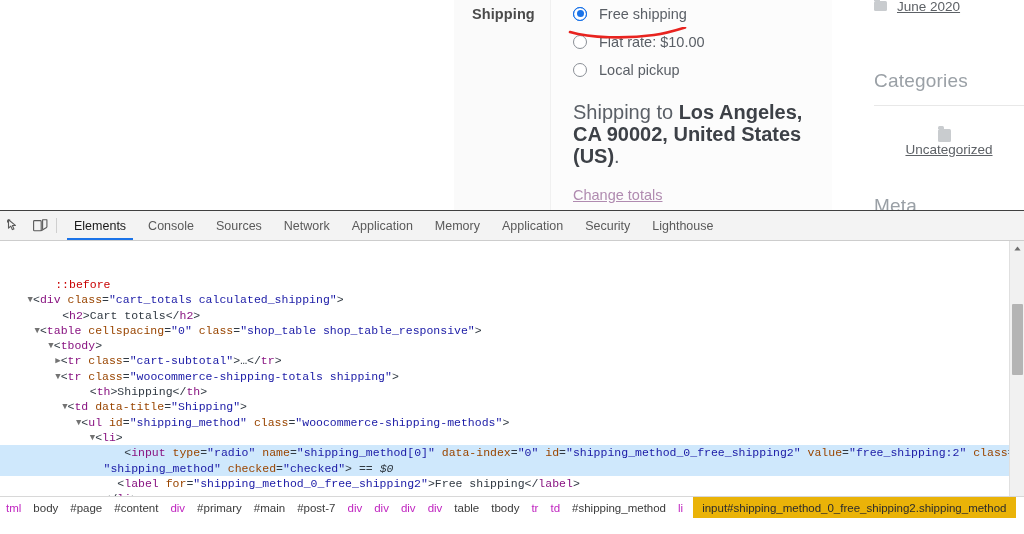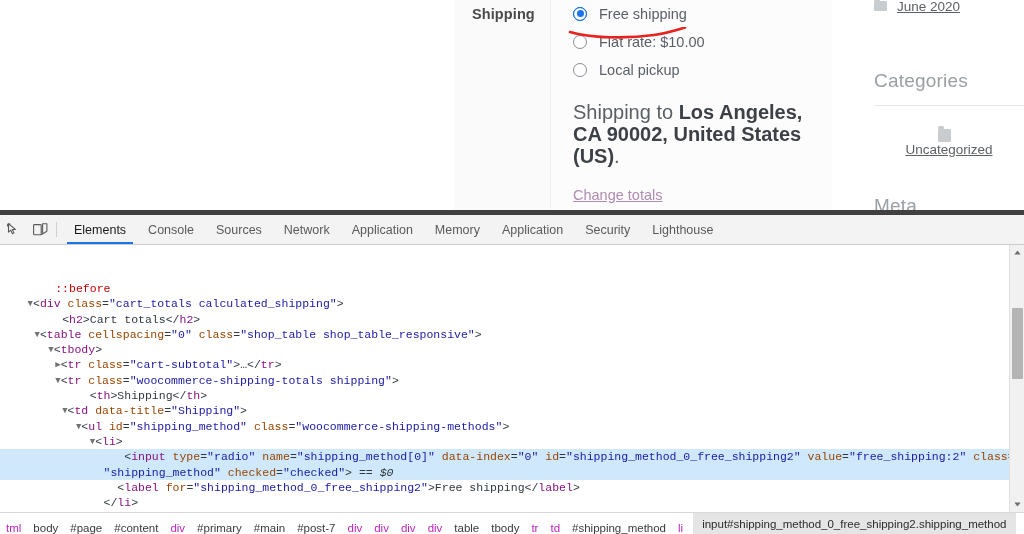--- a/index.html
+++ b/index.html
@@ -106,21 +106,21 @@
   .widget-title {
     font-size: 19px; color: #9aa0a6; font-weight: normal;
     letter-spacing: .2px;
   }
   .widget-sep { height: 1px; background: #e8e8e8; margin: 13px 0 0 0; width: 182px; }
 
   
   #devtools {
     position: absolute; left: 0; top: 210px; width: 1024px; height: 324px;
     background: #ffffff;
-    border-top: 5px solid #404040;
+    border-top: 1px solid #404040;
     font-family: "Liberation Sans", sans-serif;
   }
 
   #dt-toolbar {
     position: relative;
     height: 30px; width: 100%;
     background: #f3f3f3;
     border-bottom: 1px solid #cdcdcd;
     display: flex; align-items: stretch;
   }
@@ -177,33 +177,33 @@
   .sb-arrow.up { top: 0; }
   .sb-arrow.down { bottom: 0; }
   .sb-thumb {
     position: absolute; left: 2px; width: 11px;
     top: 63px; height: 71px;
     background: #b4b4b4; border-radius: 1px;
   }
 
   
   #dt-breadcrumb {
-    position: absolute; left: 0; right: 0; bottom: 0; height: 22px;
+    position: absolute; left: 0; right: 0; bottom: 16px; height: 22px;
     background: #ffffff; border-top: 1px solid #d8d8d8;
-    display: flex; align-items: flex-end;
+    display: flex; align-items: center;
     font-family: "Liberation Sans", sans-serif;
     font-size: 11.5px;
     overflow: hidden;
     padding-left: 0px;
   }
   .crumb { padding: 0 6px; color: #a14aa1; white-space: nowrap; }
   .crumb.tag { color: #c026c0; }
   .crumb.plain { color: #3b3b3b; }
   .crumb.active {
-    background: #e5e5e5; color: #2c2c2c; height: 100%;
+    background: #eab308; color: #2c2c2c; height: 100%;
     display: flex; align-items: center; padding: 0 9px; margin-left: 4px;
   }
 </style>
 </head>
 <body>
 
 <div id="root">
 
   <div id="page-region">
 

